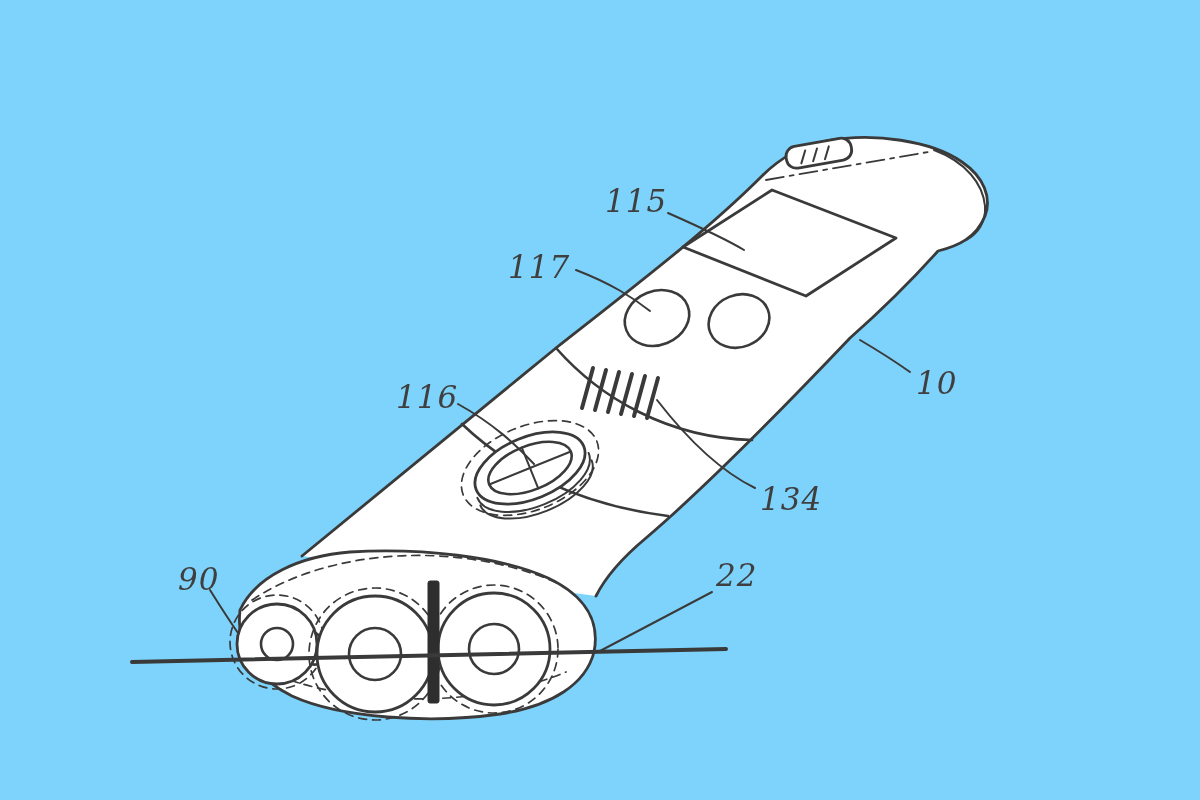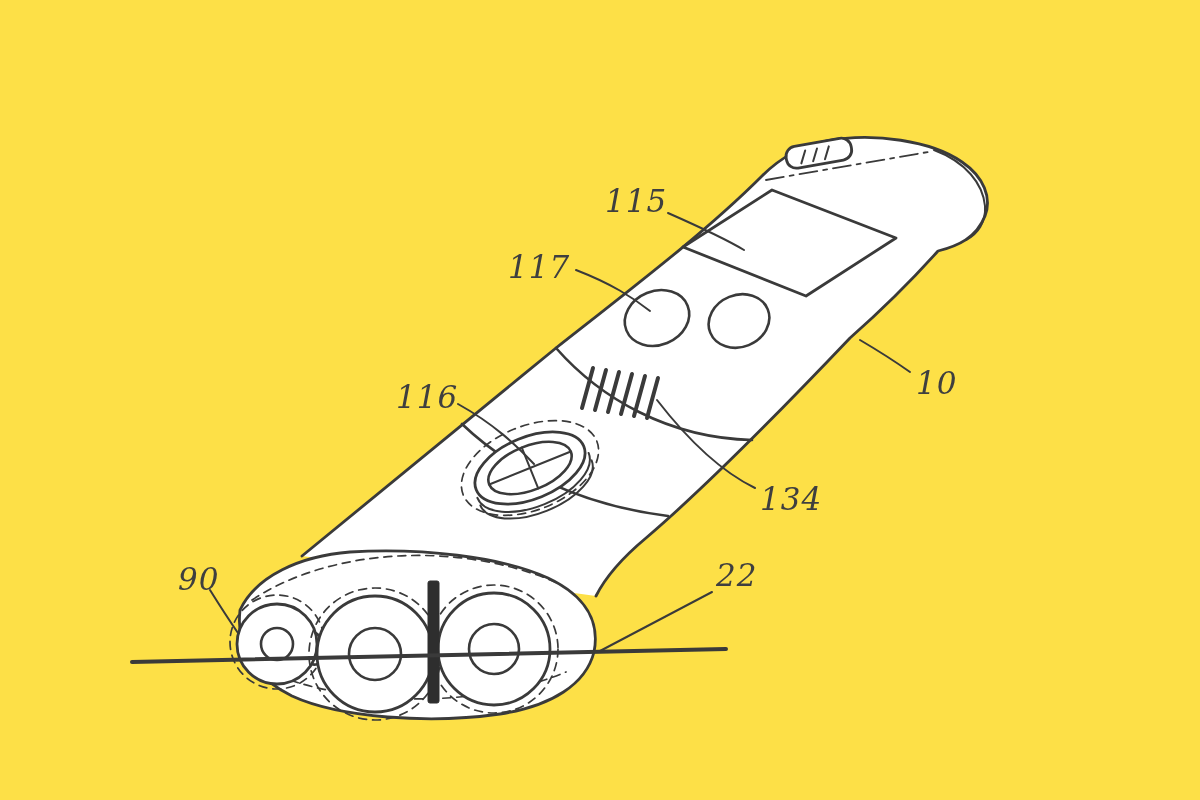--- a/index.html
+++ b/index.html
@@ -5,21 +5,21 @@
   html, body {
     margin: 0;
     padding: 0;
     background: #ffffff;
     font-family: "DejaVu Serif", serif;
   }
   .page {
     position: relative;
     width: 1200px;
     height: 800px;
-    background: #fde047;
+    background: #7dd3fc;
     overflow: hidden;
   }
   svg { display: block; }
   .outline {
     fill: none;
     stroke: #3a3a3a;
     stroke-width: 2.6;
     stroke-linecap: round;
     stroke-linejoin: round;
   }

